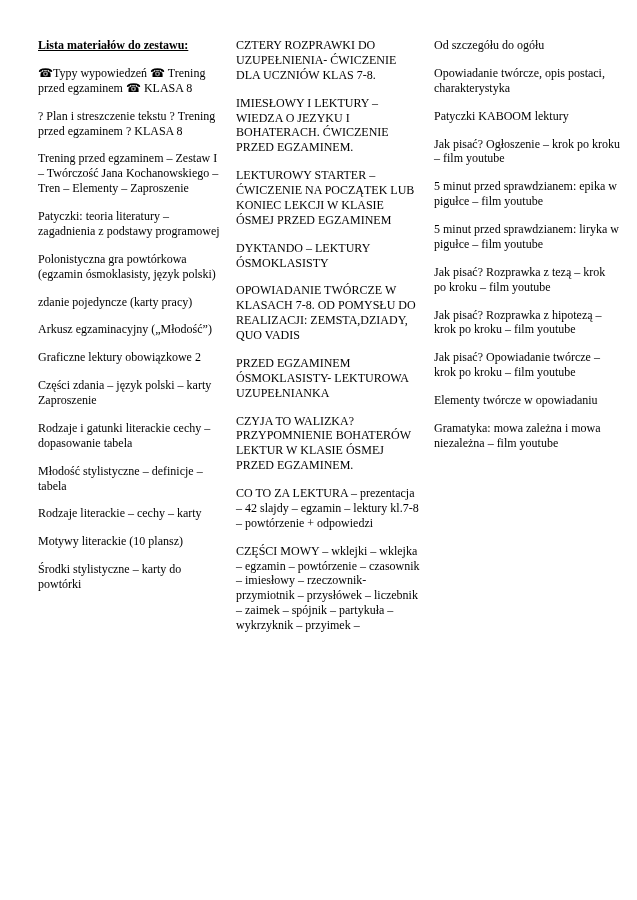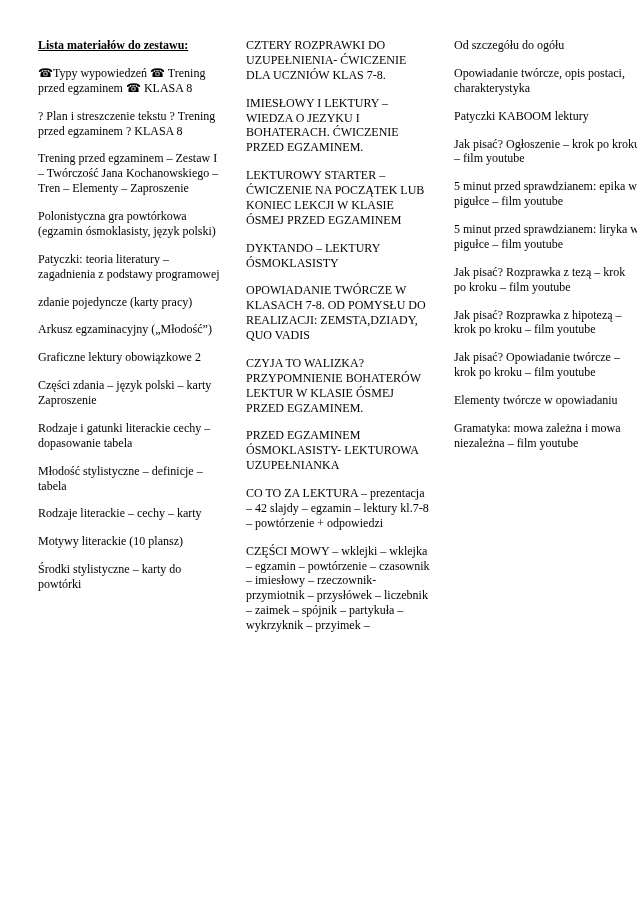--- a/index.html
+++ b/index.html
@@ -20,21 +20,21 @@
     height: 900px;
     padding: 38px 12px 20px 38px;
     display: flex;
     background: #ffffff;
   }
   .col {
     width: 186px;
     flex: 0 0 186px;
   }
   .col + .col {
-    margin-left: 22px;
+    margin-left: 12px;
   }
   .item {
     margin: 0 0 13px 0;
     font-size: 12px;
     line-height: 1.24;
     word-wrap: break-word;
   }
   .title {
     font-weight: bold;
     text-decoration: underline;
@@ -42,40 +42,40 @@
 </style>
 </head>
 <body>
 
 <div class="page">
   <div class="col">
       <p class="item title">Lista materiałów do zestawu:</p>
       <p class="item">☎Typy wypowiedzeń ☎ Trening przed egzaminem ☎ KLASA 8</p>
       <p class="item">? Plan i streszczenie tekstu ? Trening przed egzaminem ? KLASA 8</p>
       <p class="item">Trening przed egzaminem – Zestaw I – Twórczość Jana Kochanowskiego – Tren – Elementy – Zaproszenie</p>
+      <p class="item">Patyczki: teoria literatury – zagadnienia z podstawy programowej</p>
       <p class="item">Polonistyczna gra powtórkowa (egzamin ósmoklasisty, język polski)</p>
-      <p class="item">Patyczki: teoria literatury – zagadnienia z podstawy programowej</p>
       <p class="item">zdanie pojedyncze (karty pracy)</p>
       <p class="item">Arkusz egzaminacyjny („Młodość”)</p>
       <p class="item">Graficzne lektury obowiązkowe 2</p>
       <p class="item">Części zdania – język polski – karty Zaproszenie</p>
       <p class="item">Rodzaje i gatunki literackie cechy – dopasowanie tabela</p>
       <p class="item">Młodość stylistyczne – definicje – tabela</p>
       <p class="item">Rodzaje literackie – cechy – karty</p>
       <p class="item">Motywy literackie (10 plansz)</p>
       <p class="item">Środki stylistyczne – karty do powtórki</p>
     </div>
   <div class="col">
       <p class="item">CZTERY ROZPRAWKI DO UZUPEŁNIENIA- ĆWICZENIE DLA UCZNIÓW KLAS 7-8.</p>
       <p class="item">IMIESŁOWY I LEKTURY – WIEDZA O JEZYKU I BOHATERACH. ĆWICZENIE PRZED EGZAMINEM.</p>
       <p class="item">LEKTUROWY STARTER – ĆWICZENIE NA POCZĄTEK LUB KONIEC LEKCJI W KLASIE ÓSMEJ PRZED EGZAMINEM</p>
       <p class="item">DYKTANDO – LEKTURY ÓSMOKLASISTY</p>
       <p class="item">OPOWIADANIE TWÓRCZE W KLASACH 7-8. OD POMYSŁU DO REALIZACJI: ZEMSTA,DZIADY, QUO VADIS</p>
+      <p class="item">PRZED EGZAMINEM ÓSMOKLASISTY- LEKTUROWA UZUPEŁNIANKA</p>
       <p class="item">CZYJA TO WALIZKA? PRZYPOMNIENIE BOHATERÓW LEKTUR W KLASIE ÓSMEJ PRZED EGZAMINEM.</p>
-      <p class="item">PRZED EGZAMINEM ÓSMOKLASISTY- LEKTUROWA UZUPEŁNIANKA</p>
       <p class="item">CO TO ZA LEKTURA – prezentacja – 42 slajdy – egzamin – lektury kl.7-8 – powtórzenie + odpowiedzi</p>
       <p class="item">CZĘŚCI MOWY – wklejki – wklejka – egzamin – powtórzenie – czasownik – imiesłowy – rzeczownik- przymiotnik – przysłówek – liczebnik – zaimek – spójnik – partykuła – wykrzyknik – przyimek –</p>
     </div>
   <div class="col">
       <p class="item">Od szczegółu do ogółu</p>
       <p class="item">Opowiadanie twórcze, opis postaci, charakterystyka</p>
       <p class="item">Patyczki KABOOM lektury</p>
       <p class="item">Jak pisać? Ogłoszenie – krok po kroku – film youtube</p>
       <p class="item">5 minut przed sprawdzianem: epika w pigułce – film youtube</p>
       <p class="item">5 minut przed sprawdzianem: liryka w pigułce – film youtube</p>

